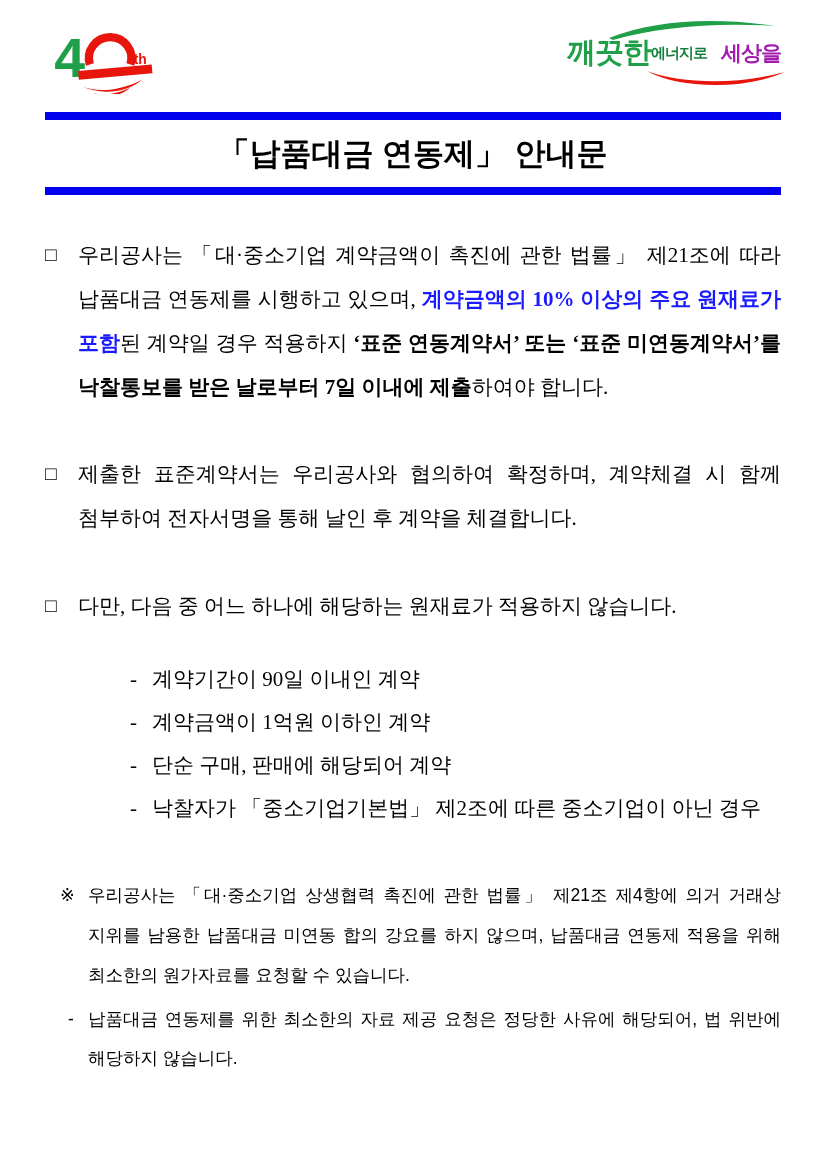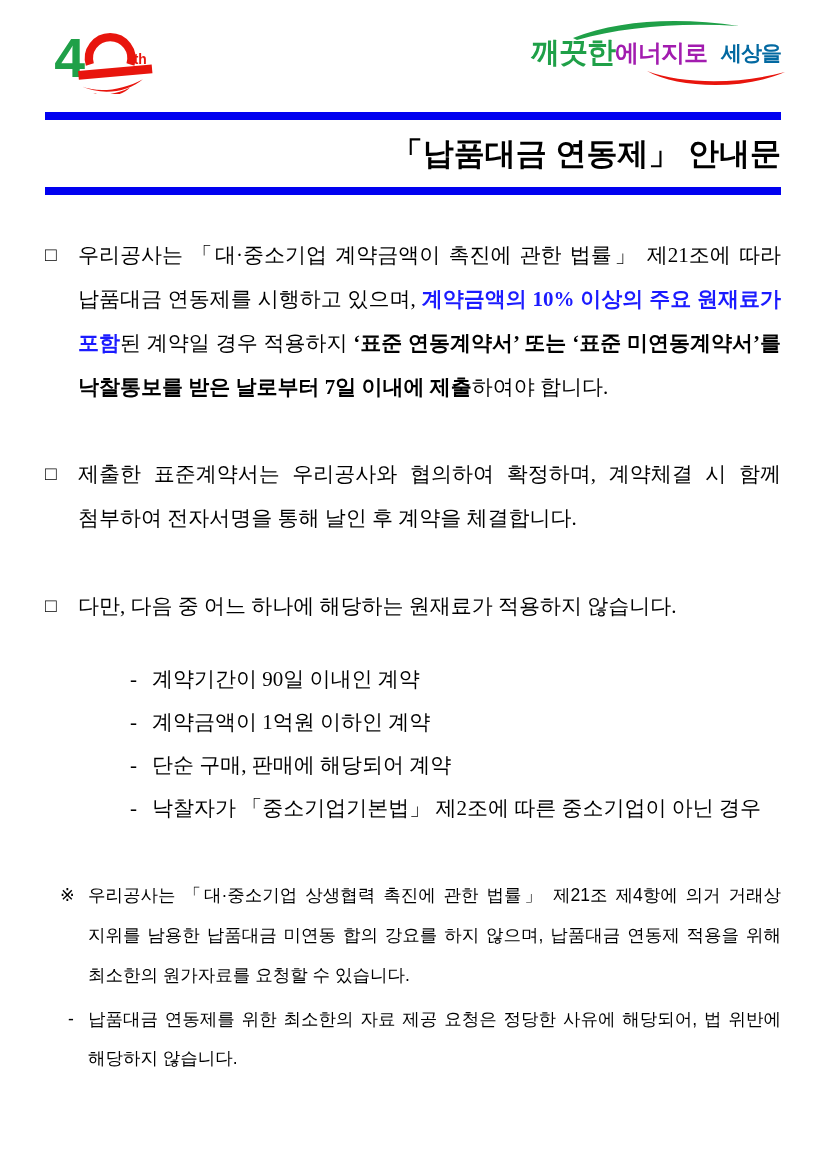--- a/index.html
+++ b/index.html
@@ -17,31 +17,31 @@
     display:flex;justify-content:space-between;align-items:flex-start;
     padding:22px 45px 0 50px;height:92px;box-sizing:border-box;
   }
   .logo{width:112px;height:72px;}
   .slogan{
     position:relative;margin-top:8px;height:46px;
     display:flex;align-items:center;white-space:nowrap;
     font-family:"Liberation Sans","DejaVu Sans",sans-serif;
   }
   .slogan .green{font-size:29px;font-weight:bold;color:#1fa048;letter-spacing:-1px;}
-  .slogan .black-sm{font-size:24px;font-weight:bold;color:#a21caf;margin-right:14px;letter-spacing:-1px;}
-  .slogan .black-sm2{font-size:21px;font-weight:bold;color:#0369a1;letter-spacing:-1px;}
+  .slogan .black-sm{font-size:15px;font-weight:bold;color:#15803d;margin-right:14px;letter-spacing:-1px;}
+  .slogan .black-sm2{font-size:21px;font-weight:bold;color:#a21caf;letter-spacing:-1px;}
   .slogan .red{font-size:29px;font-weight:bold;color:#e8150d;letter-spacing:-1px;}
   .swoosh-green{position:absolute;left:42px;top:-12px;width:168px;height:22px;}
   .swoosh-red{position:absolute;right:-6px;bottom:-13px;width:140px;height:20px;}
   
   .title-block{margin:20px 45px 0 45px;}
   .bar{height:8px;background:#0101f0;}
   .page-title{
     margin:13px 0 12px 0;
-    text-align:right;
+    text-align:center;
     font-family:"Liberation Sans","DejaVu Sans",sans-serif;
     font-size:31px;font-weight:800;letter-spacing:0px;color:#000;
   }
   
   .content{padding:38px 45px 0 45px;}
   .para{display:flex;margin-bottom:43px;}
   .para .marker{
     flex:0 0 33px;font-size:19px;line-height:2.32;color:#000;
     font-family:"Liberation Sans","DejaVu Sans",sans-serif;
   }

